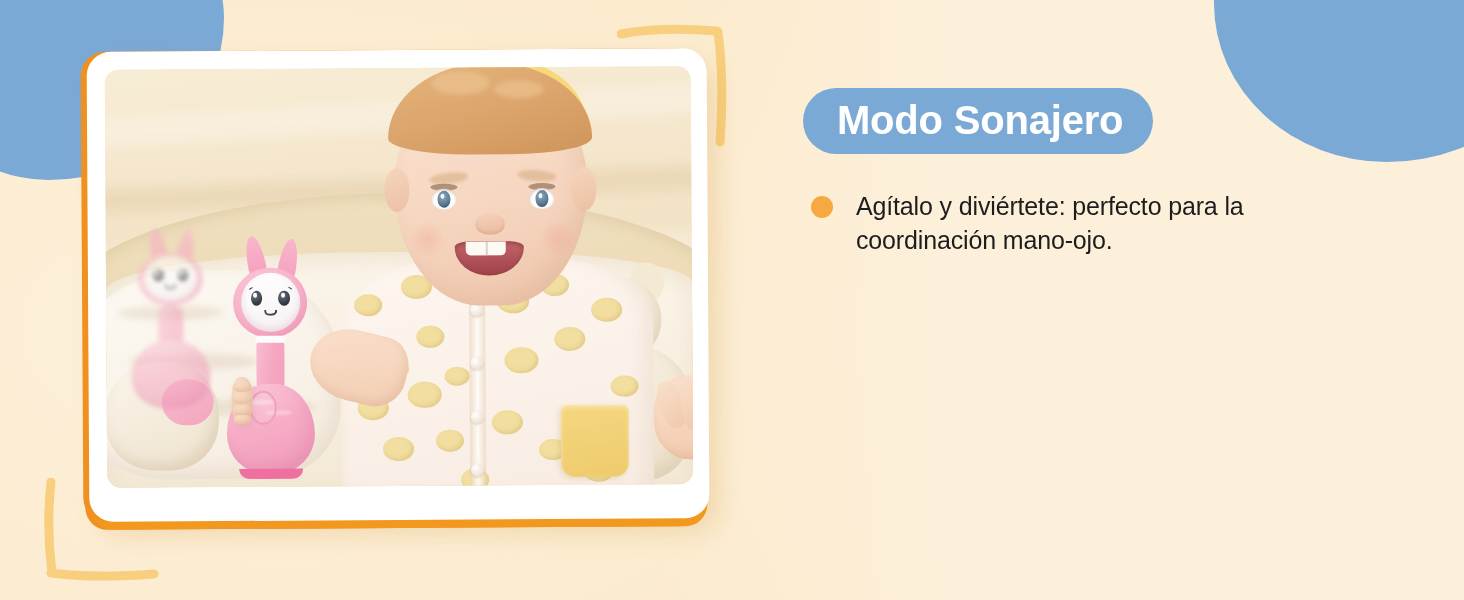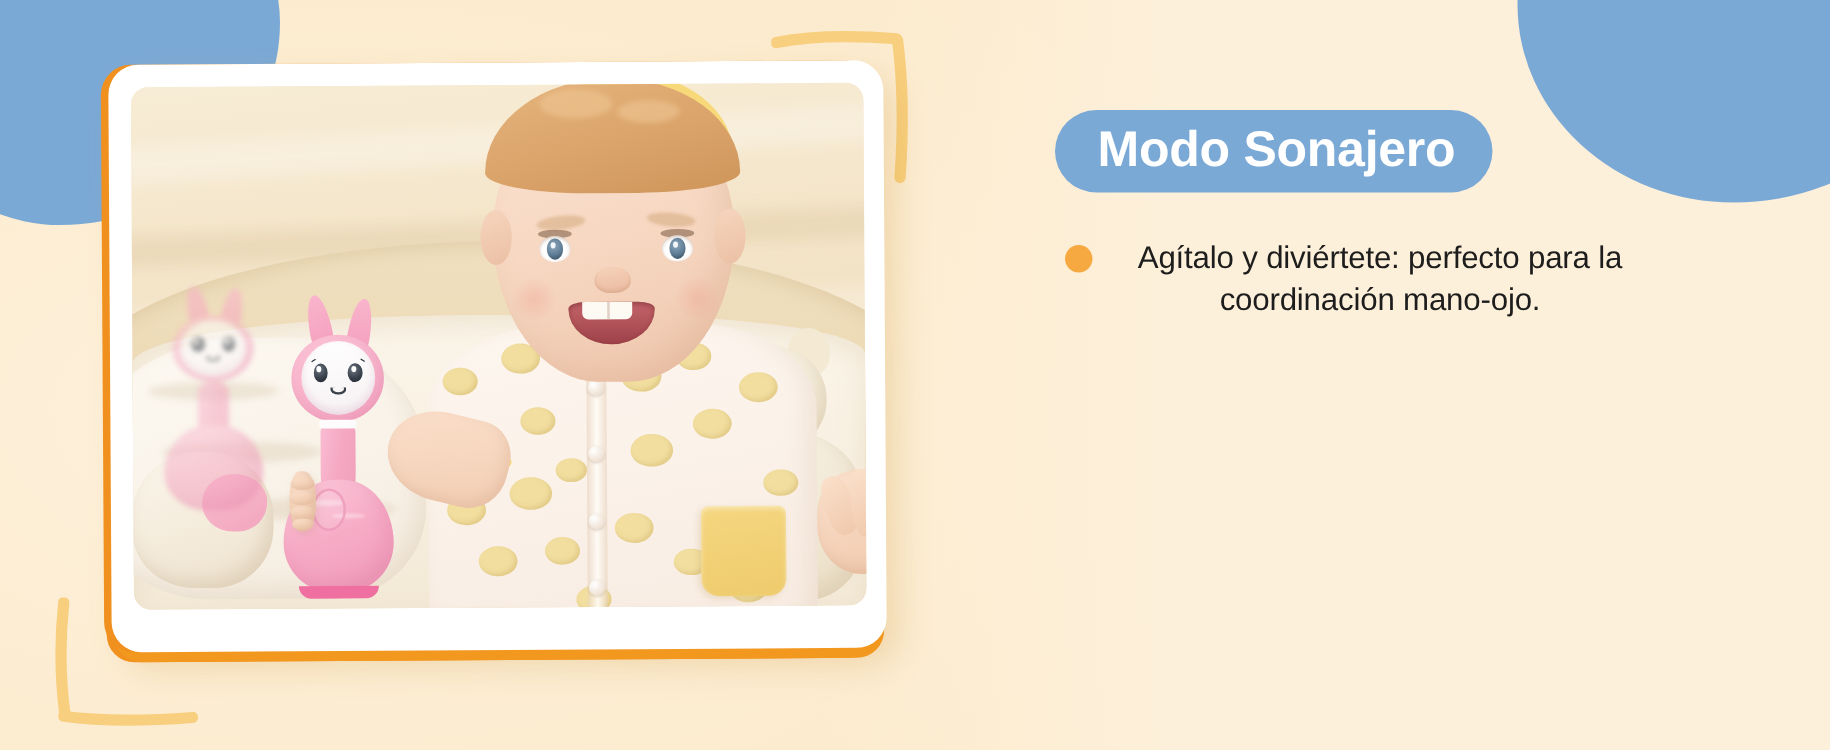--- a/index.html
+++ b/index.html
@@ -600,21 +600,21 @@
   .grip-finger {
     position: absolute;
     background: linear-gradient(160deg, #fbe1cc 0%, #f0c8aa 100%);
     border-radius: 42%;
     box-shadow: inset -2px -2px 5px rgba(200,155,125,0.3);
   }
 
   
   .content {
     position: absolute;
-    left: 841px;
+    left: 800px;
     top: 88px;
     width: 470px;
   }
 
   .title-badge {
     position: relative;
     display: inline-block;
     padding: 11px 30px 13px 34px;
     background: #7ba9d6;
     border-radius: 34px;
@@ -646,21 +646,21 @@
   .title-text { position: relative; z-index: 1; }
 
   .bullets {
     margin-top: 36px;
   }
   .bullet-row {
     display: flex;
     align-items: flex-start;
     margin-bottom: 30px;
   }
-  .bullet-row:last-child { margin-bottom: 0; text-align: center; }
+  .bullet-row:last-child { margin-bottom: 0; }
   .bullet-dot {
     flex: 0 0 auto;
     width: 22px;
     height: 22px;
     border-radius: 50%;
     background: #f7a941;
     margin-top: 6px;
     margin-right: 23px;
     margin-left: 11px;
   }

